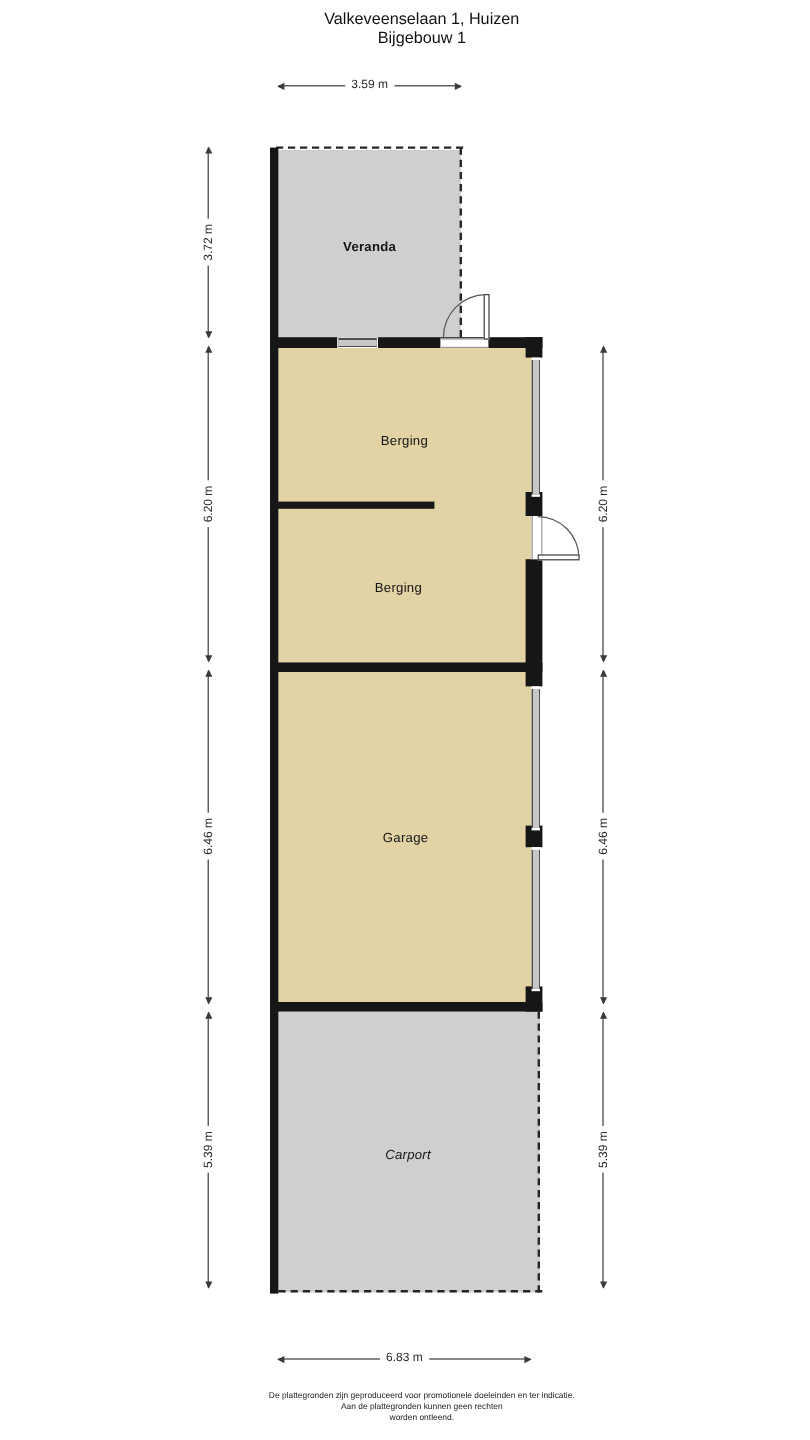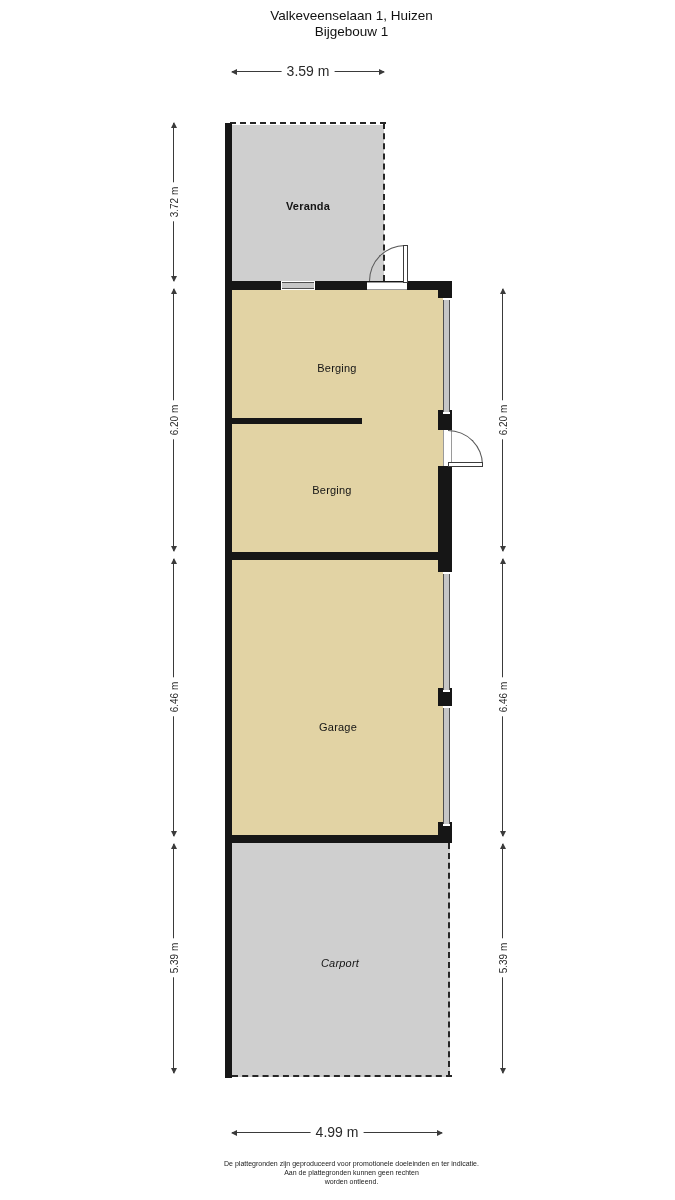--- a/index.html
+++ b/index.html
@@ -38,21 +38,21 @@
   .hdim{position:absolute;height:1px;background:var(--dim-line,#3a3a3a);}
   .hdim::before{content:"";position:absolute;left:-1px;top:-2.5px;width:0;height:0;
       border-top:3px solid transparent;border-bottom:3px solid transparent;
       border-right:6px solid var(--dim-line,#3a3a3a);}
   .hdim::after{content:"";position:absolute;right:-1px;top:-2.5px;width:0;height:0;
       border-top:3px solid transparent;border-bottom:3px solid transparent;
       border-left:6px solid var(--dim-line,#3a3a3a);}
   .vlabel{position:absolute;transform:translate(-50%,-50%) rotate(-90deg);
       background:#fff;padding:1px 4px;font-size:10px;color:#2a2a2a;white-space:nowrap;z-index:2;}
   .hlabel{position:absolute;transform:translate(-50%,-50%);
-      background:#fff;padding:0 5px;font-size:14px;color:#2a2a2a;white-space:nowrap;z-index:2;}
+      background:#fff;padding:0 5px;font-size:10px;color:#2a2a2a;white-space:nowrap;z-index:2;}
   .title-wrap{position:absolute;left:0;top:8px;width:675px;text-align:center;
       transform:translateX(14px);line-height:16px;}
   .title-line1{font-size:13.5px;color:#111;}
   .title-line2{font-size:13.5px;color:#111;}
   .footer-wrap{position:absolute;left:0;top:1159px;width:675px;text-align:center;
       transform:translateX(14px);font-size:7px;line-height:9px;color:#222;}
 </style>
 </head>
 <body>
 
@@ -94,39 +94,39 @@
 <div class="arc-tl" style="left:369px;top:245px;width:36px;height:36px;"></div>
 <div class="leaf" style="left:403px;top:245px;width:5px;height:38px;"></div>
 
 <div class="gap-v" style="left:443px;top:430px;width:7px;height:36px;"></div>
 <div class="arc-tr" style="left:448px;top:430px;width:35px;height:35px;"></div>
 <div class="leaf" style="left:448px;top:462px;width:35px;height:5px;"></div>
 
 <div class="room-label" style="left:308px;top:206px;font-weight:bold;">Veranda</div>
 <div class="room-label" style="left:337px;top:368px;">Berging</div>
 <div class="room-label" style="left:332px;top:490px;">Berging</div>
-<div class="room-label" style="left:338px;top:727px;">Garage</div>
+<div class="room-label" style="left:338px;top:699px;">Garage</div>
 <div class="room-label" style="left:340px;top:963px;font-style:italic;">Carport</div>
 
 <div class="vdim" style="left:173px;top:123px;height:158px;"></div>
 <div class="vlabel" style="left:174px;top:202px;">3.72 m</div>
 <div class="vdim" style="left:173px;top:289px;height:262px;"></div>
 <div class="vlabel" style="left:174px;top:420px;">6.20 m</div>
 <div class="vdim" style="left:173px;top:559px;height:277px;"></div>
 <div class="vlabel" style="left:174px;top:697px;">6.46 m</div>
 <div class="vdim" style="left:173px;top:844px;height:229px;"></div>
 <div class="vlabel" style="left:174px;top:958px;">5.39 m</div>
 
 <div class="vdim" style="left:502px;top:289px;height:262px;"></div>
 <div class="vlabel" style="left:503px;top:420px;">6.20 m</div>
 <div class="vdim" style="left:502px;top:559px;height:277px;"></div>
 <div class="vlabel" style="left:503px;top:697px;">6.46 m</div>
 <div class="vdim" style="left:502px;top:844px;height:229px;"></div>
 <div class="vlabel" style="left:503px;top:958px;">5.39 m</div>
 
 <div class="hdim" style="left:232px;top:1132px;width:210px;"></div>
-<div class="hlabel" style="left:337px;top:1132px;">4.99 m</div>
+<div class="hlabel" style="left:337px;top:1132px;">6.83 m</div>
 
 <div class="footer-wrap">
   <div>De plattegronden zijn geproduceerd voor promotionele doeleinden en ter indicatie.</div>
   <div>Aan de plattegronden kunnen geen rechten</div>
   <div>worden ontleend.</div>
 </div>
 
 </body></html>

